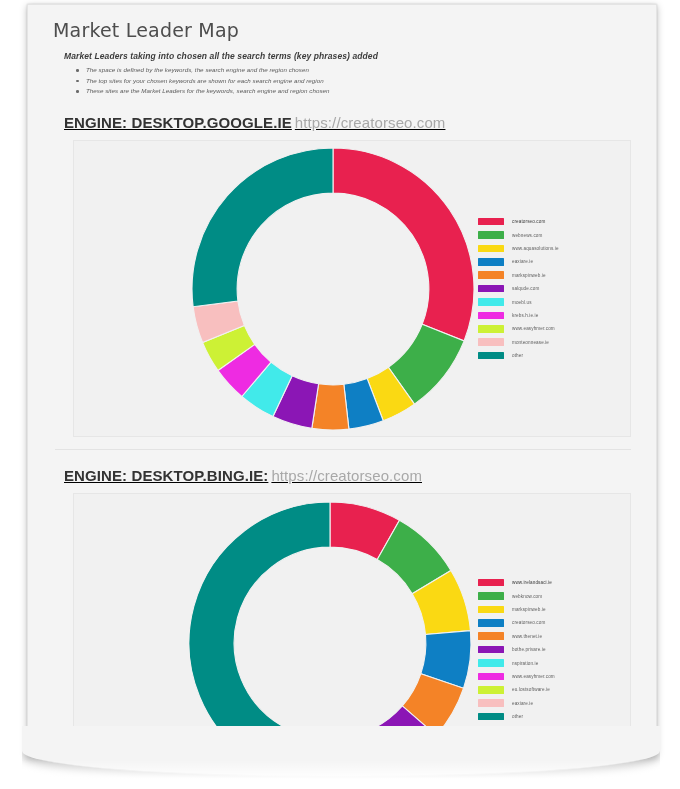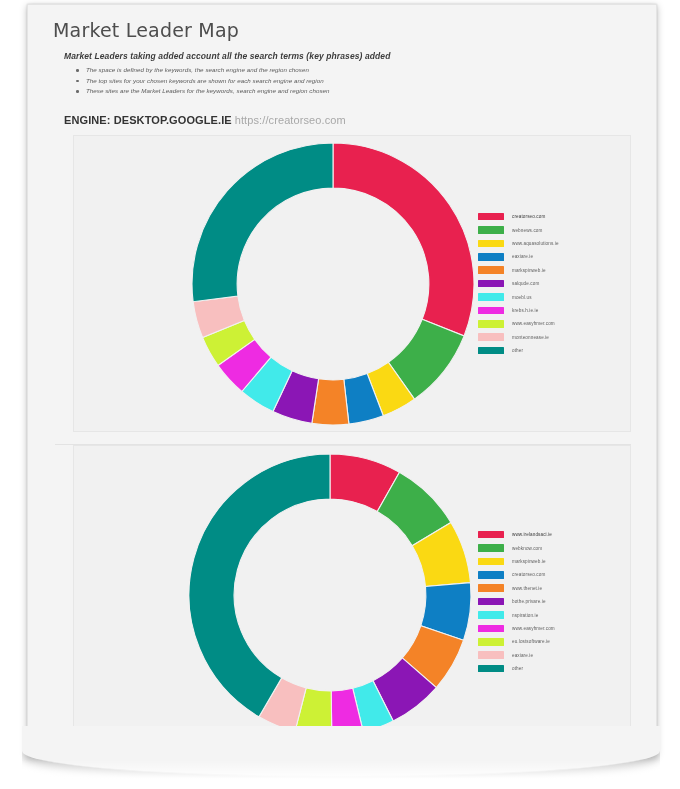--- a/index.html
+++ b/index.html
@@ -107,23 +107,24 @@
     top: 4px;
     width: 2.6px;
     height: 2.6px;
     border-radius: 50%;
     background: #6b6b6b;
   }
 
   
   .engine-line {
     margin: 17px 0 9px 14px;
-    font-size: 11px;
+    font-size: 15px;
     letter-spacing: 0.1px;
     white-space: nowrap;
+    text-decoration: underline;
   }
   .engine-line .eng-label {
     font-weight: bold;
     color: #333333;
   }
   .engine-line .eng-url {
     color: #a8a8a8;
     font-weight: normal;
     margin-left: 3px;
   }
@@ -191,21 +192,21 @@
 </head>
 <body>
 
 <div id="page-wrap">
 
   <div class="sheet">
     <div class="sheet-inner">
 
       <h1 class="report-title">Market Leader Map</h1>
 
-      <p class="subtitle">Market Leaders taking added account all the search terms (key phrases) added</p>
+      <p class="subtitle">Market Leaders taking into chosen all the search terms (key phrases) added</p>
 
       <ul class="bullets">
         <li>The space is defined by the keywords, the search engine and the region chosen</li>
         <li>The top sites for your chosen keywords are shown for each search engine and region</li>
         <li>These sites are the Market Leaders for the keywords, search engine and region chosen</li>
       </ul>
 
       <div class="engine-line">
         <span class="eng-label">ENGINE: DESKTOP.GOOGLE.IE</span><span class="eng-url">https://creatorseo.com</span>
       </div>
@@ -269,20 +270,23 @@
             </div>
             <div class="legend-row">
               <span class="legend-swatch" style="background: rgb(0, 140, 133);"></span>
               <span class="legend-label">other</span>
             </div>
           </div>
       </div>
 
       <div class="divider"></div>
 
+      <div class="engine-line">
+        <span class="eng-label">ENGINE: DESKTOP.BING.IE:</span><span class="eng-url">https://creatorseo.com</span>
+      </div>
 
       <div class="chart-panel second">
         <div class="donut-holder">
           <svg class="donut" width="288" height="288" viewBox="0 0 288 288">
               <path d="M 144 3 A 141 141 0 0 1 213.4745551583091 21.304090591596875 L 191.24269750765018 60.56678160228587 A 95.88000000000001 95.88000000000001 0 0 0 144 48.11999999999999 Z" fill="#E8214F" stroke="#f1f1f1" stroke-width="1.1"></path>
               <path d="M 213.4745551583091 21.304090591596875 A 141 141 0 0 1 264.911258523305 71.46402573680756 L 226.2196557958474 94.67553750102914 A 95.88000000000001 95.88000000000001 0 0 0 191.24269750765018 60.56678160228587 Z" fill="#3DAF49" stroke="#f1f1f1" stroke-width="1.1"></path>
               <path d="M 264.911258523305 71.46402573680756 A 141 141 0 0 1 284.45483888918733 131.6129812863452 L 239.50929044464738 135.57682727471473 A 95.88000000000001 95.88000000000001 0 0 0 226.2196557958474 94.67553750102914 Z" fill="#FAD913" stroke="#f1f1f1" stroke-width="1.1"></path>
               <path d="M 284.45483888918733 131.6129812863452 A 141 141 0 0 1 277.54086100425894 189.25304898281652 L 234.8077854828961 174.77207330831524 A 95.88000000000001 95.88000000000001 0 0 0 239.50929044464738 135.57682727471473 Z" fill="#0E7FC4" stroke="#f1f1f1" stroke-width="1.1"></path>
               <path d="M 277.54086100425894 189.25304898281652 A 141 141 0 0 1 250.34944468379067 236.57859156116683 L 216.31762238497765 206.95344226159347 A 95.88000000000001 95.88000000000001 0 0 0 234.8077854828961 174.77207330831524 Z" fill="#F48327" stroke="#f1f1f1" stroke-width="1.1"></path>
               <path d="M 250.34944468379067 236.57859156116683 A 141 141 0 0 1 207.2220334686946 270.03164080532815 L 186.99098275871233 229.70151574762315 A 95.88000000000001 95.88000000000001 0 0 0 216.31762238497765 206.95344226159347 Z" fill="#8B16B5" stroke="#f1f1f1" stroke-width="1.1"></path>

